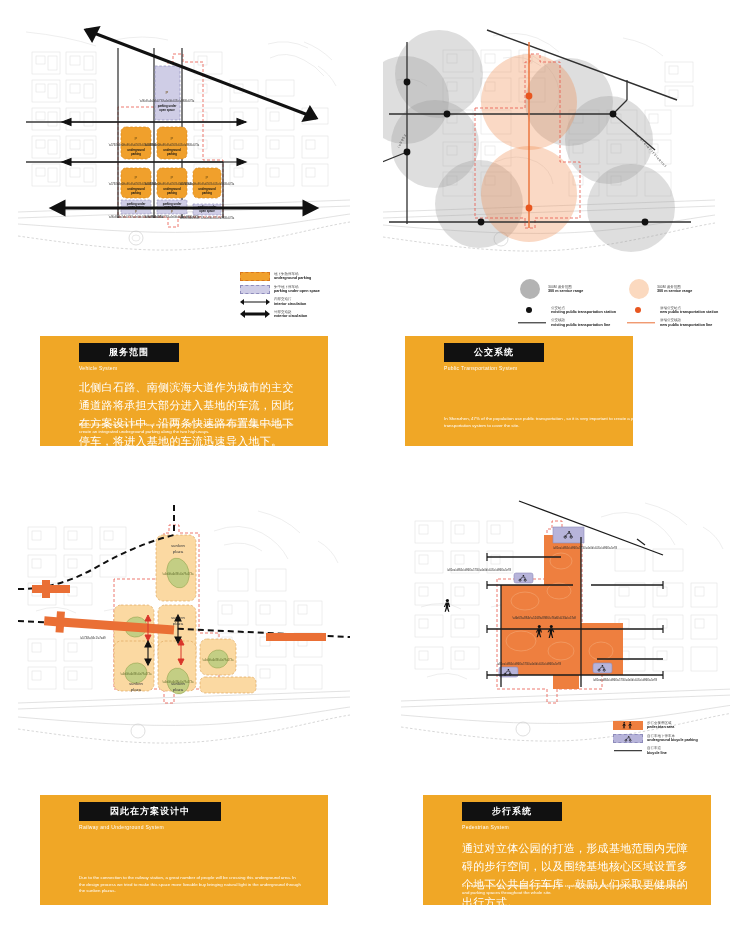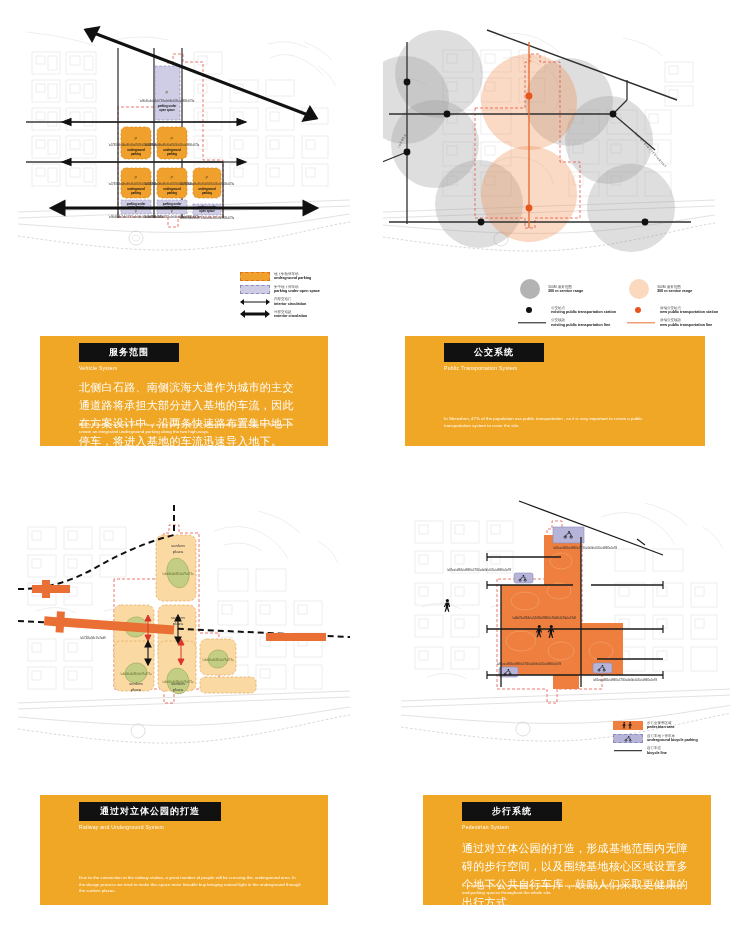--- a/index.html
+++ b/index.html
@@ -474,21 +474,21 @@
               <i class="ln" style="background:#ea6f35;"></i>
             </span>
           <span class="leg-txt">
             <span class="leg-cn">新增公交线路</span>
             <span class="leg-en">new public transportation line</span>
           </span>
         </div>
       </div>
     </div>
 
-    <div class="textblock" style="left:40px;top:336px;width:300px;height:110px;">
+    <div class="textblock" style="left:40px;top:336px;width:228px;height:110px;">
       <div class="tb-title" style="left:39px;top:7px;width:100px;height:19px;">公交系统</div>
       <div class="tb-sub" style="left:39px;top:29px;">Public Transportation System</div>
       <div class="tb-en" style="left:39px;top:80px;width:224px;">In Shenzhen, 47% of the population use public transportation , so it is very important to create a public transportation system to cover the site.</div>
     </div>
   </div>
 
   <div class="panel p-bl">
     <div class="mapwrap">
       <svg width="332" height="310" viewBox="0 0 332 310">
         <g stroke="#dcdcdc" fill="none" stroke-width="0.5">
@@ -619,21 +619,21 @@
               <polygon points="160,152 157,146 163,146"></polygon>
             <line x1="130" y1="152" x2="130" y2="172"></line>
               <polygon points="130,150 127,156 133,156"></polygon>
               <polygon points="130,174 127,168 133,168"></polygon>
           </g>
         </g>
       </svg>
     </div>
 
     <div class="textblock" style="left:40px;top:326px;width:288px;height:110px;">
-      <div class="tb-title" style="left:39px;top:7px;width:142px;height:19px;">通过对立体公园的打造</div>
+      <div class="tb-title" style="left:39px;top:7px;width:142px;height:19px;">因此在方案设计中</div>
       <div class="tb-sub" style="left:39px;top:29px;">Railway and Underground System</div>
       <div class="tb-en" style="left:39px;top:80px;width:224px;">Due to the connection to the railway station, a great number of people will be crossing this underground area. In the design process we tried to make this space more liveable buy bringing natural light in the underground through the sunken plazas.</div>
     </div>
   </div>
 
   <div class="panel p-br">
     <div class="mapwrap">
       <svg width="332" height="310" viewBox="0 0 332 310">
         <g stroke="#dcdcdc" fill="none" stroke-width="0.5">
           <rect x="14" y="30" width="28" height="22"></rect>

